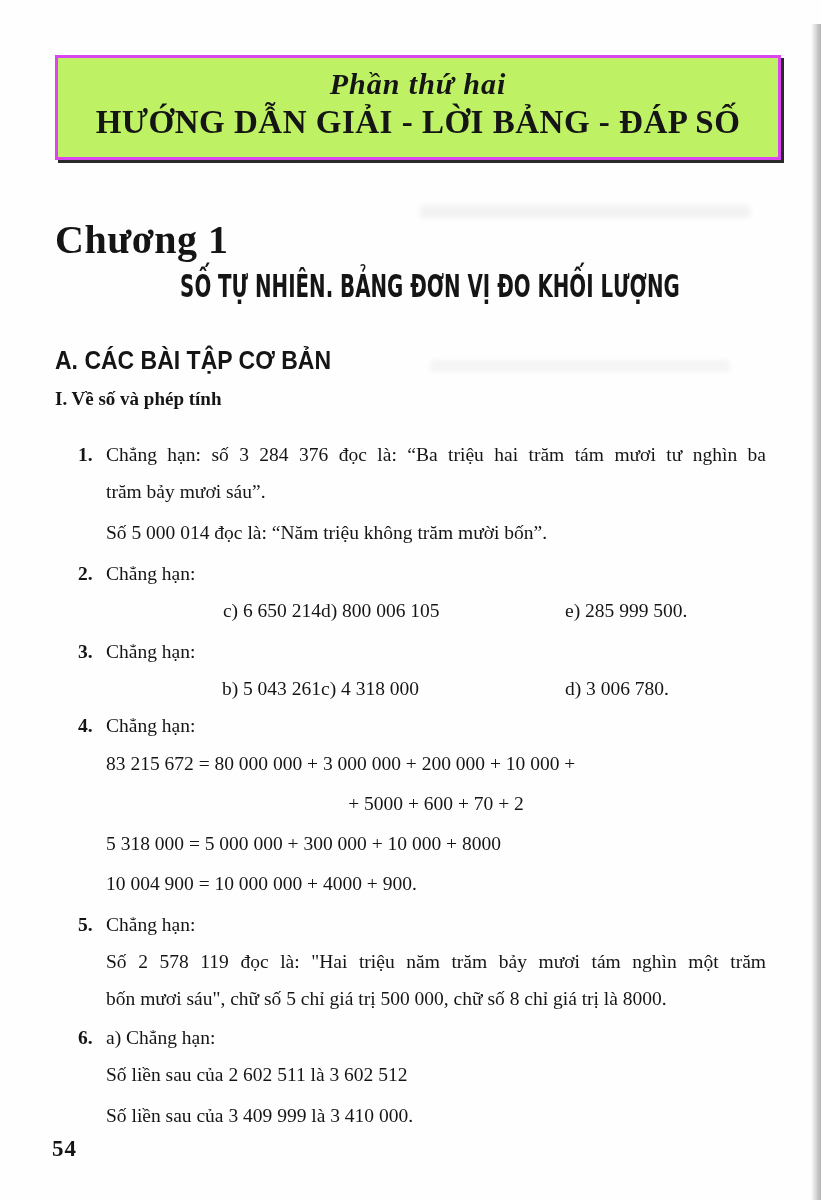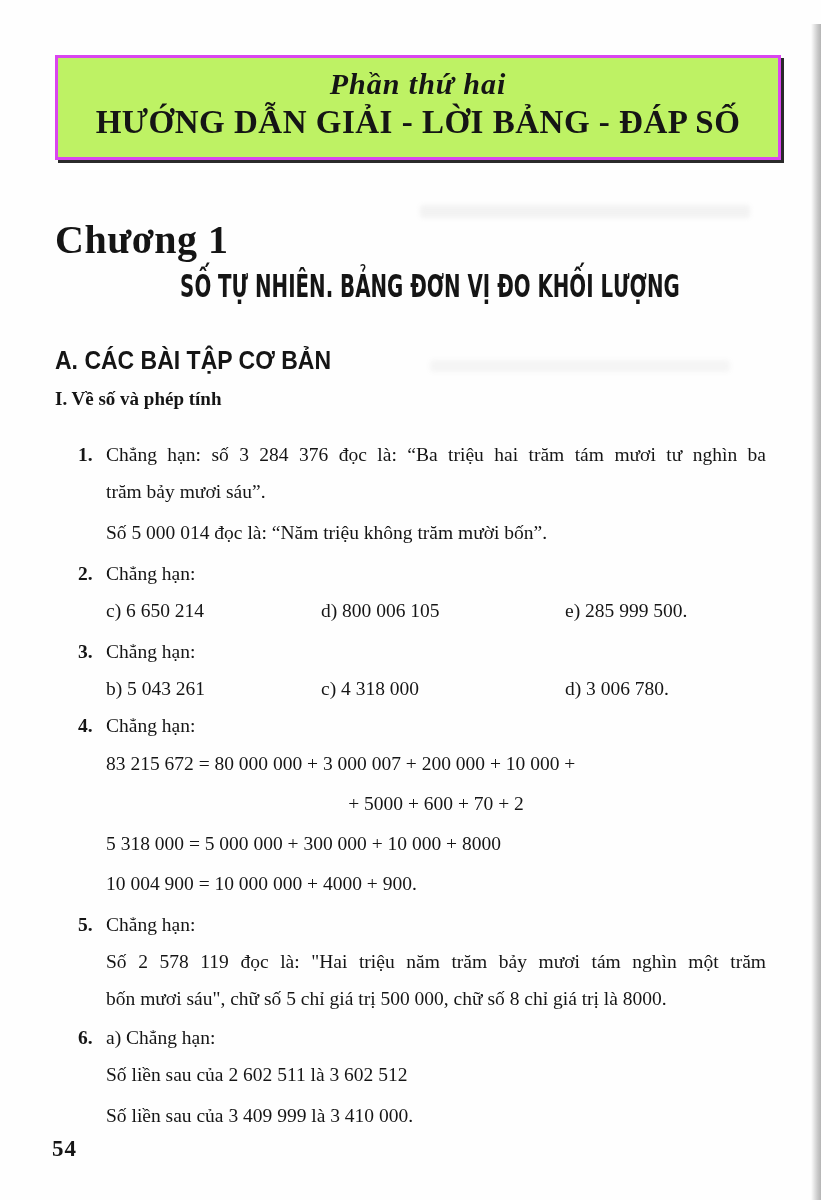--- a/index.html
+++ b/index.html
@@ -89,21 +89,21 @@
     flex:none;width:28px;
     font-weight:bold;
     line-height:37px;
   }
   .item .body{flex:1;min-width:0;line-height:37px;}
   .mb2{margin-bottom:2px;} .mb4{margin-bottom:4px;}
   .para-gap{margin-top:4px;}
   .jline{display:block;text-align:justify;text-align-last:justify;}
   .line{display:block;}
   .cols{display:flex;}
-  .cols .c1{flex:none;width:215px;}
+  .cols .c1{flex:none;width:215px;text-align:right;}
   .cols .c2{flex:none;width:220px;}
   .cols .c3{flex:1;margin-left:24px;}
   .eq{line-height:40px;}
   .eq-center{text-align:center;font-family:Liberation Serif, serif;}
   .page-number{
     position:absolute;left:52px;top:1136px;
     font-size:23px;
     letter-spacing:1px;
     font-weight:bold;
   }
@@ -163,21 +163,21 @@
           <span class="c2">c)  4 318 000</span>
           <span class="c3">d)  3 006 780.</span>
         </div>
       </div>
     </div>
 
     <div class="item mb2">
       <span class="num">4.</span>
       <div class="body">
         <div class="line">Chẳng hạn:</div>
-        <div class="eq">83 215 672 = 80 000 000 + 3 000 007 + 200 000 + 10 000 +</div>
+        <div class="eq">83 215 672 = 80 000 000 + 3 000 000 + 200 000 + 10 000 +</div>
         <div class="eq eq-center">+ 5000 + 600 + 70 + 2</div>
         <div class="eq">5 318 000 = 5 000 000 + 300 000 + 10 000 + 8000</div>
         <div class="eq">10 004 900 = 10 000 000 + 4000 + 900.</div>
       </div>
     </div>
 
     <div class="item mb2">
       <span class="num">5.</span>
       <div class="body">
         <div class="line">Chẳng hạn:</div>

